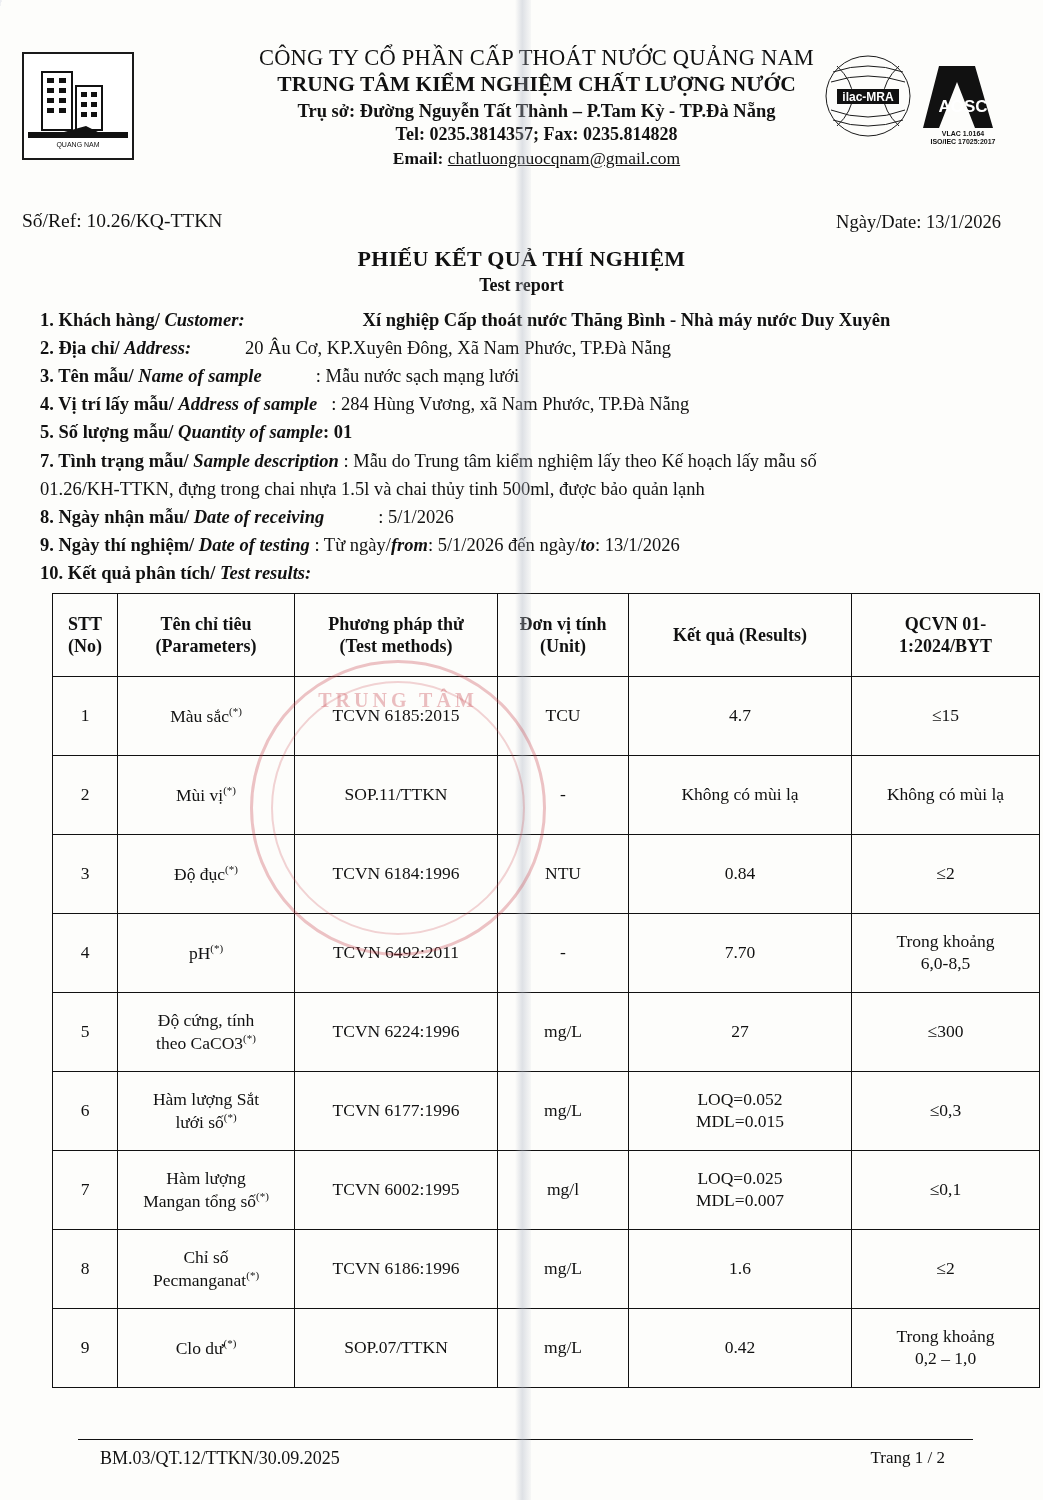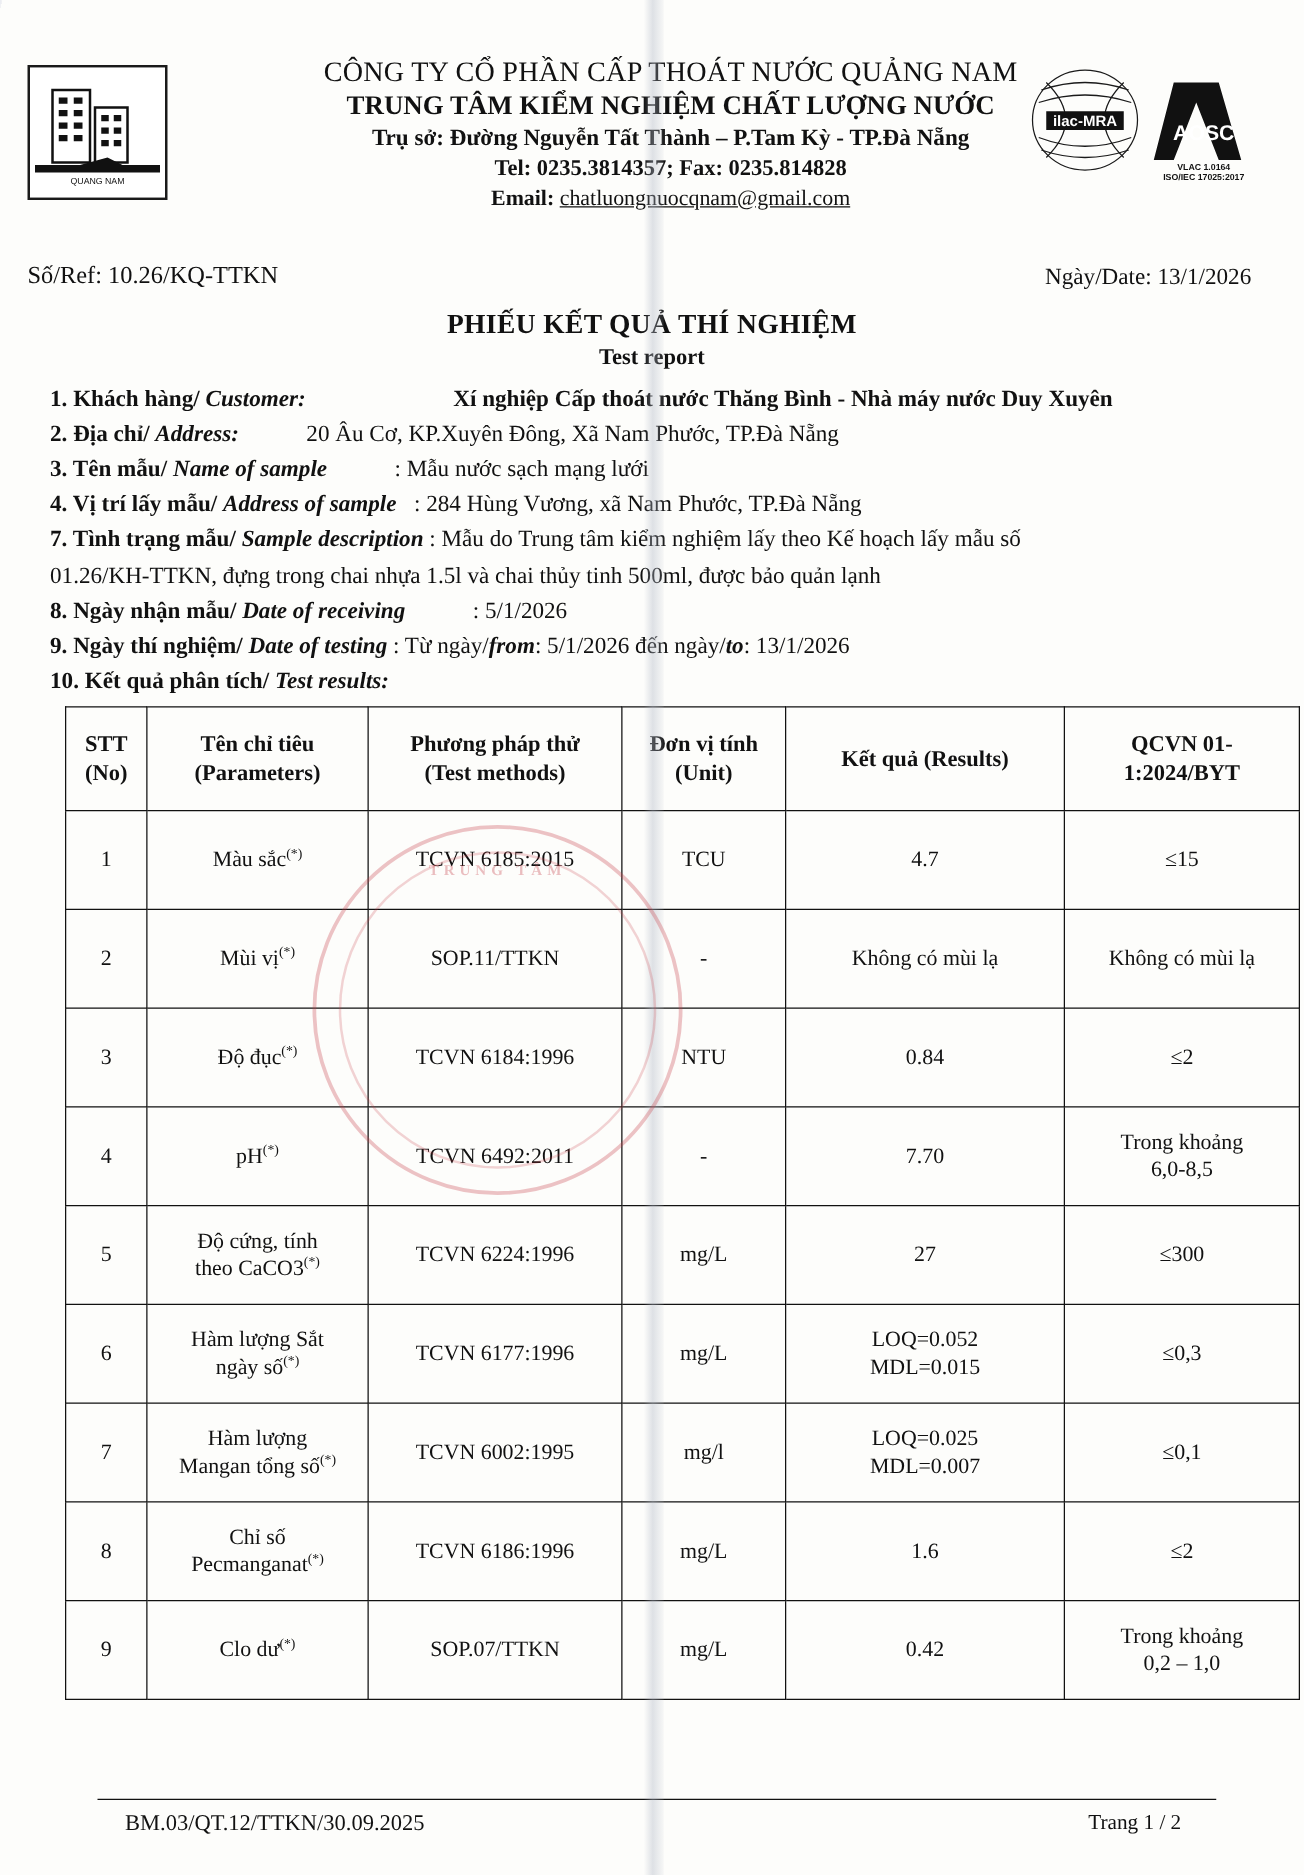--- a/index.html
+++ b/index.html
@@ -174,21 +174,21 @@
     left: 18px; top: 18px; right: 18px; bottom: 18px;
     border: 2px solid rgba(200,60,70,0.22);
     border-radius: 50%;
   }
   .stamp-txt {
     position: absolute;
     top: 26px;
     left: 0;
     width: 100%;
     text-align: center;
-    font-size: 12px;
+    font-size: 20px;
     letter-spacing: 4px;
     color: rgba(198,60,70,0.33);
     font-weight: bold;
   }
 
   
   .scanline {
     position: absolute;
     top: 0; bottom: 0;
     width: 16px;
@@ -303,20 +303,23 @@
     </div>
 
     <div class="fld">
       <span class="lbl-b">3. Tên mẫu/ </span><span class="lbl-bi">Name of sample</span><span class="ind-addr"></span><span class="val">: Mẫu nước sạch mạng lưới</span>
     </div>
 
     <div class="fld">
       <span class="lbl-b">4. Vị trí lấy mẫu/ </span><span class="lbl-bi">Address of sample</span><span class="ind-loc"></span><span class="val">: 284 Hùng Vương, xã Nam Phước, TP.Đà Nẵng</span>
     </div>
 
+    <div class="fld">
+      <span class="lbl-b">5. Số lượng mẫu/ </span><span class="lbl-bi">Quantity of sample</span><span class="val-b">: 01</span>
+    </div>
 
 
     <div class="fld wrap">
       <span class="lbl-b">7. Tình trạng mẫu/ </span><span class="lbl-bi">Sample description</span><span class="val"> : Mẫu do Trung tâm kiểm nghiệm lấy theo Kế hoạch lấy mẫu số</span>
     </div>
     <div class="fld wrap">
       <span class="val">01.26/KH-TTKN, đựng trong chai nhựa 1.5l và chai thủy tinh 500ml, được bảo quản lạnh</span>
     </div>
 
     <div class="fld">
@@ -427,21 +430,21 @@
               <div>27</div>
               <div></div>
             </td>
           <td class="c5">
               <div>≤300</div>
               <div></div>
             </td>
         </tr>
         <tr>
           <td class="c0">6</td>
-          <td class="c1"><div>Hàm lượng Sắt</div><span>ngày số</span><sup>(*)</sup></td>
+          <td class="c1"><div>Hàm lượng Sắt</div><span>lưới số</span><sup>(*)</sup></td>
           <td class="c2">TCVN 6177:1996</td>
           <td class="c3">mg/L</td>
           <td class="c4">
               <div>LOQ=0.052</div>
               <div>MDL=0.015</div>
             </td>
           <td class="c5">
               <div>≤0,3</div>
               <div></div>
             </td>

